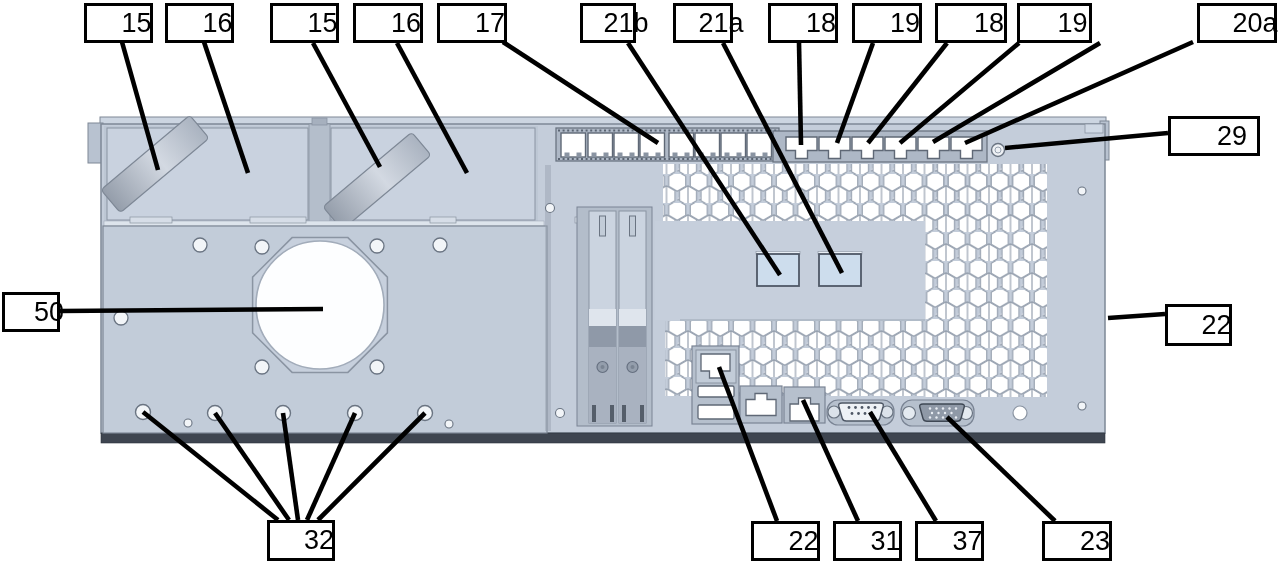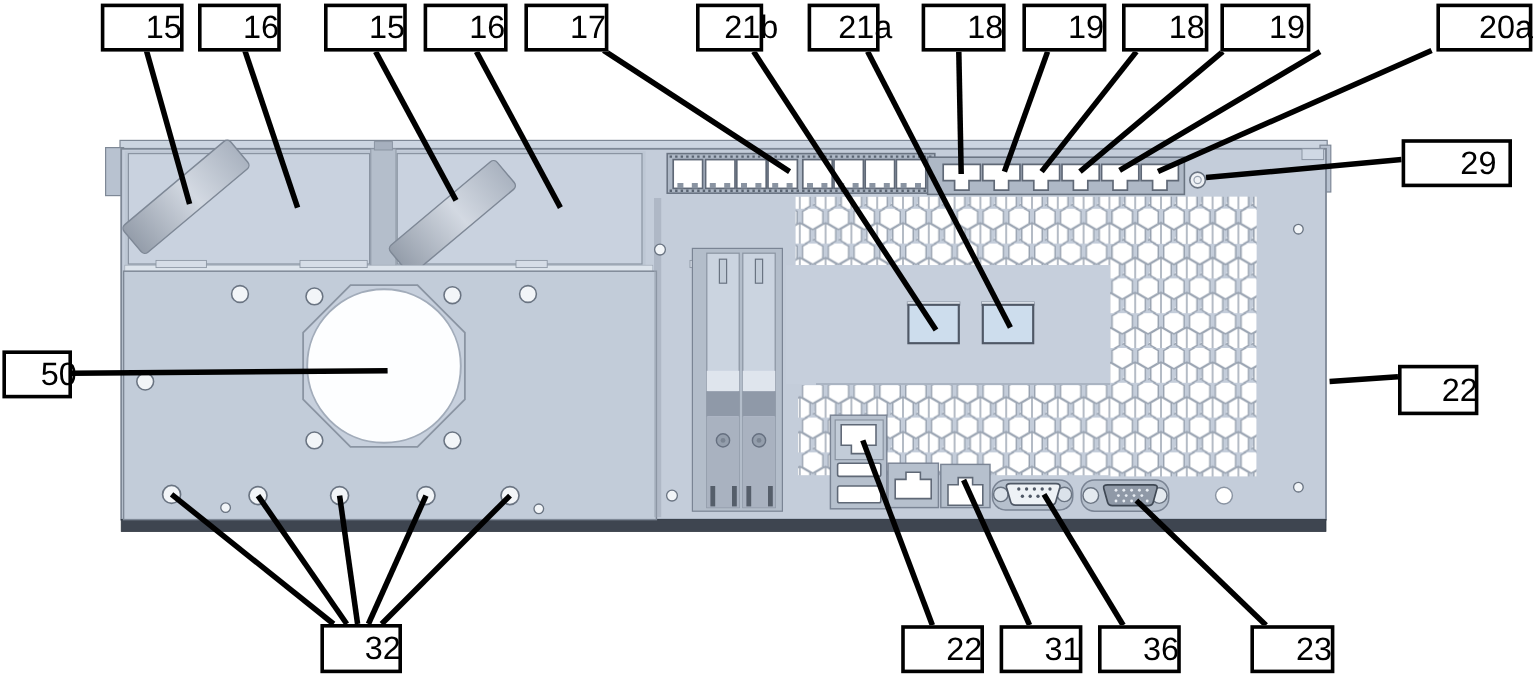--- a/index.html
+++ b/index.html
@@ -284,16 +284,16 @@
 <div class="callout" style="left:852px;top:3px;width:70px;height:40px">19</div>
 <div class="callout" style="left:935px;top:3px;width:72px;height:40px">18</div>
 <div class="callout" style="left:1017px;top:3px;width:75px;height:40px">19</div>
 <div class="callout" style="left:1197px;top:3px;width:80px;height:40px">20a</div>
 <div class="callout" style="left:1168px;top:116px;width:92px;height:40px">29</div>
 <div class="callout" style="left:1165px;top:304px;width:67px;height:42px">22</div>
 <div class="callout" style="left:2px;top:292px;width:58px;height:40px">50</div>
 <div class="callout" style="left:267px;top:520px;width:68px;height:41px">32</div>
 <div class="callout" style="left:751px;top:521px;width:69px;height:40px">22</div>
 <div class="callout" style="left:833px;top:521px;width:69px;height:40px">31</div>
-<div class="callout" style="left:915px;top:521px;width:69px;height:40px">36</div>
+<div class="callout" style="left:915px;top:521px;width:69px;height:40px">37</div>
 <div class="callout" style="left:1042px;top:521px;width:70px;height:40px">23</div>
 
 </div>
 
 </body></html>

